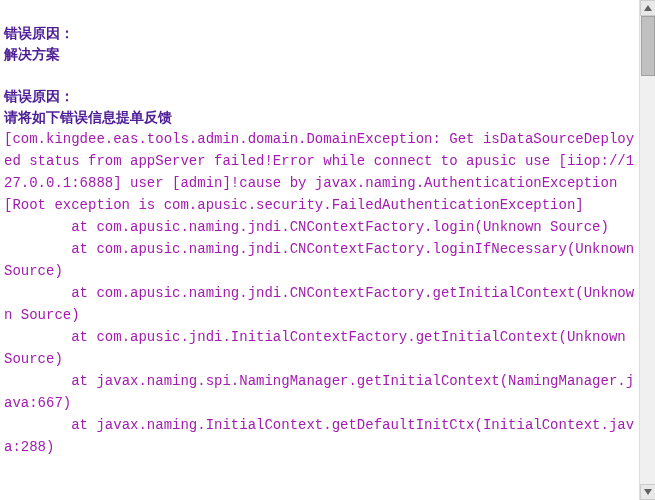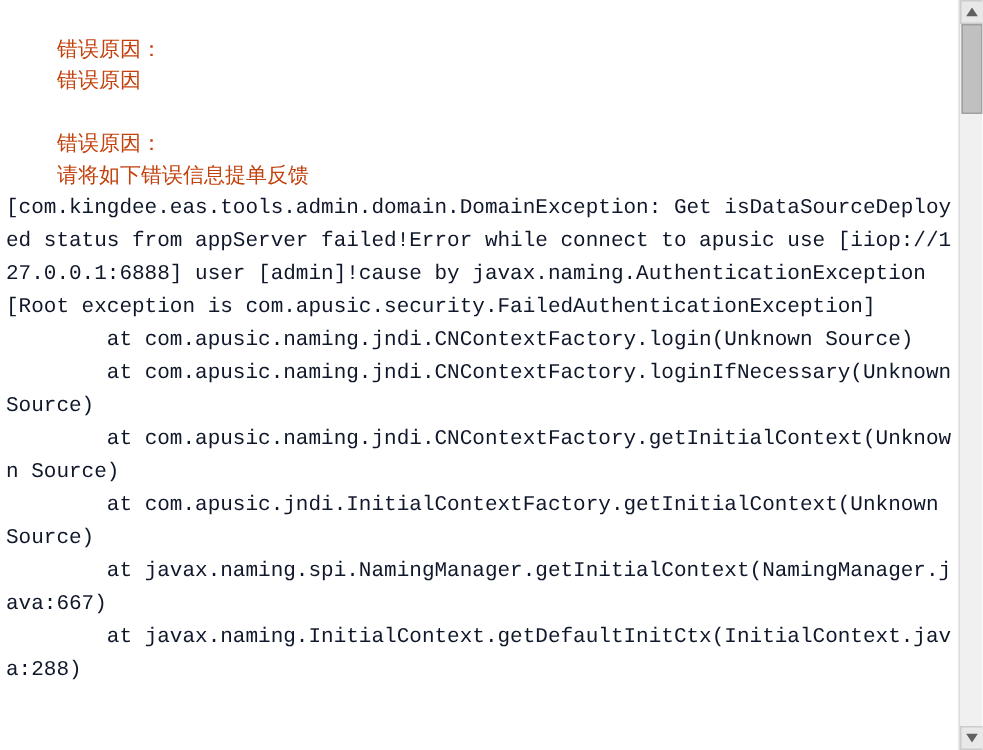--- a/index.html
+++ b/index.html
@@ -18,26 +18,25 @@
       position: relative;
       overflow: hidden;
     }
     .content {
       padding: 2px 4px;
       white-space: pre-wrap;
       word-break: break-all;
       width: 640px;
     }
     .heading {
-      color: #c2410c;
-      font-weight: normal;
-      margin-left: 34px;
+      color: #4c1d95;
+      font-weight: bold;
     }
     .stacktrace {
-      color: #0f172a;
+      color: #a21caf;
       font-family: "SimSun", "宋体", "Courier New", monospace;
     }
     .scrollbar {
       position: absolute;
       right: 0;
       top: 0;
       width: 16px;
       height: 500px;
       background: #f0f0f0;
       border-left: 1px solid #ddd;
@@ -77,21 +76,21 @@
       font-size: 8px;
       color: #666;
       cursor: pointer;
     }
   </style>
 </head>
 <body>
 
 <div class="content">
 <span class="heading">错误原因：</span>
-<span class="heading">错误原因</span>
+<span class="heading">解决方案</span>
 
 <span class="heading">错误原因：</span>
 <span class="heading">请将如下错误信息提单反馈</span>
 <span class="stacktrace">[com.kingdee.eas.tools.admin.domain.DomainException: Get isDataSourceDeployed status from appServer failed!Error while connect to apusic use [iiop://127.0.0.1:6888] user [admin]!cause by javax.naming.AuthenticationException [Root exception is com.apusic.security.FailedAuthenticationException]
         at com.apusic.naming.jndi.CNContextFactory.login(Unknown Source)
         at com.apusic.naming.jndi.CNContextFactory.loginIfNecessary(Unknown Source)
         at com.apusic.naming.jndi.CNContextFactory.getInitialContext(Unknown Source)
         at com.apusic.jndi.InitialContextFactory.getInitialContext(Unknown Source)
         at javax.naming.spi.NamingManager.getInitialContext(NamingManager.java:667)
         at javax.naming.InitialContext.getDefaultInitCtx(InitialContext.java:288)</span>

